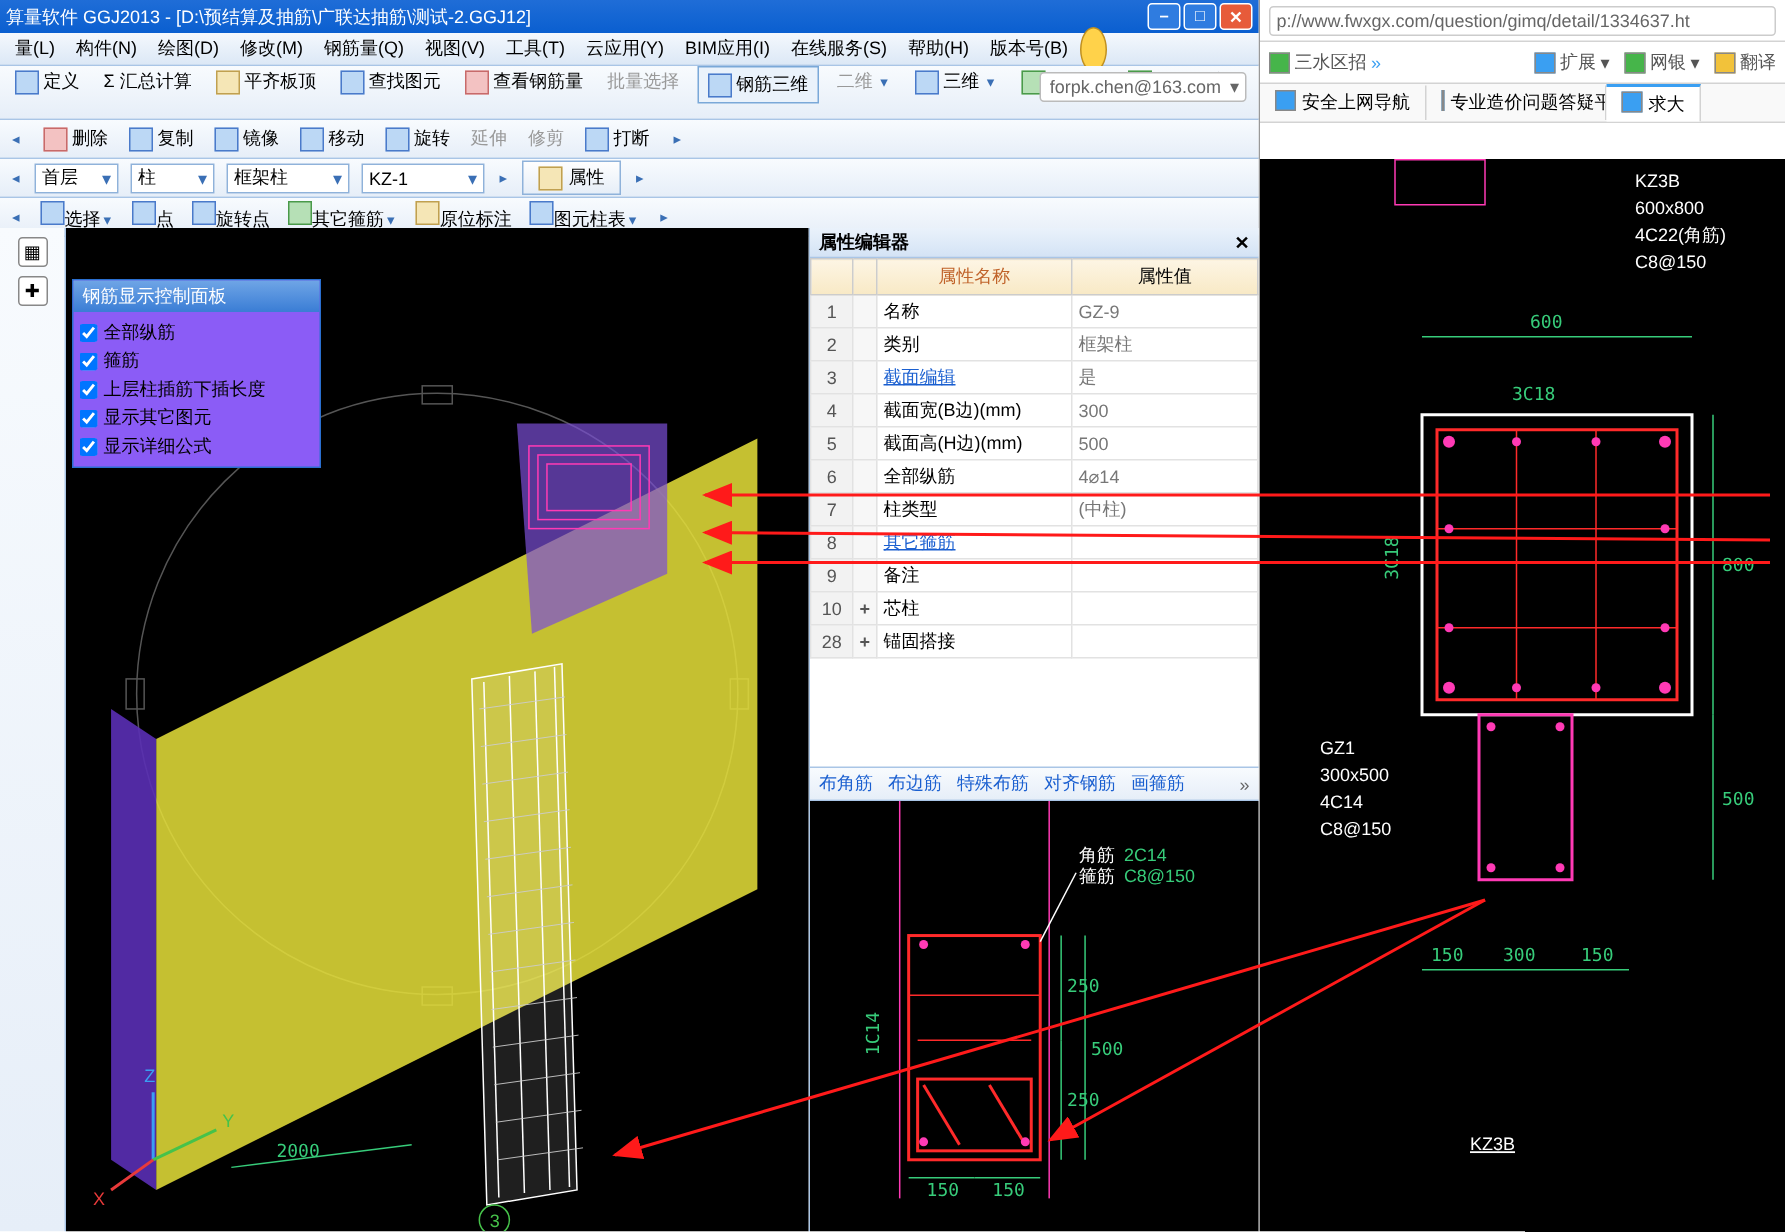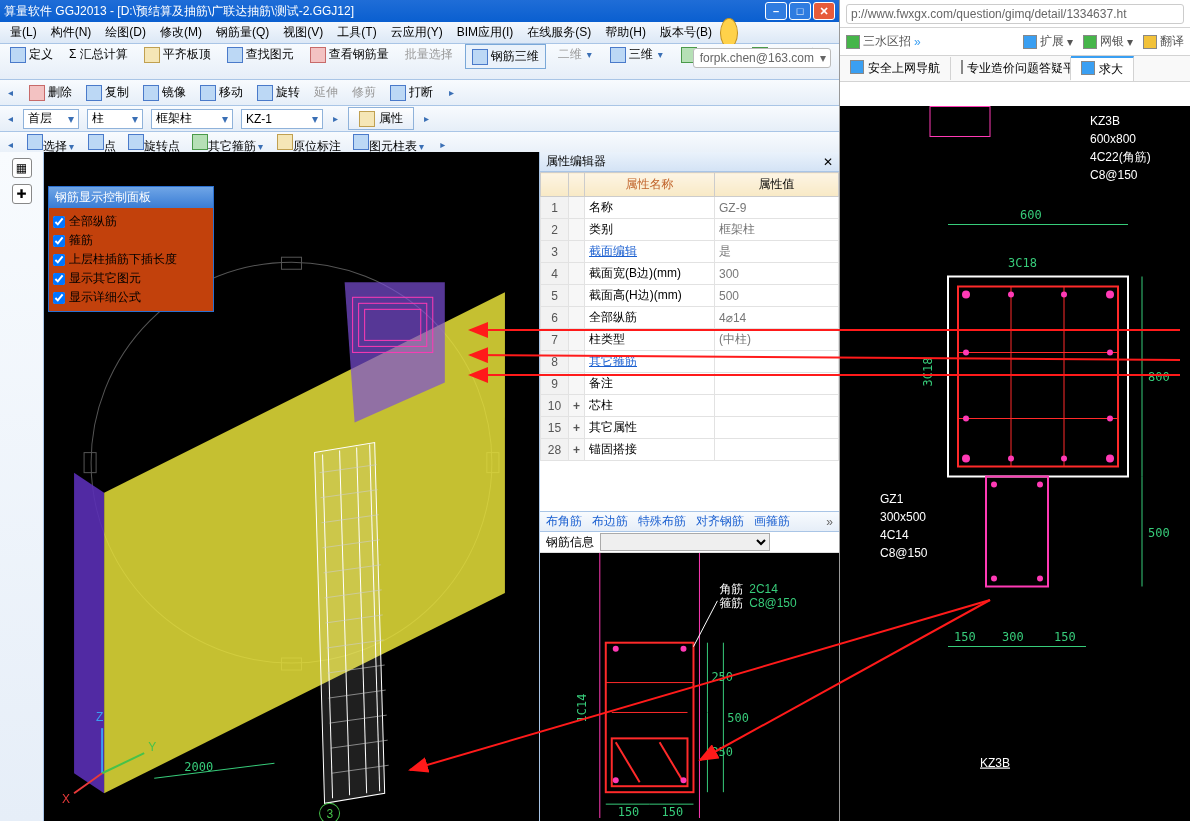--- a/index.html
+++ b/index.html
@@ -47,29 +47,29 @@
 
 .sel-row2{height:26px;background:linear-gradient(#f8fbfe,#e6eef8);border-bottom:1px solid #a9c5e6;display:flex;align-items:center;padding:0 6px;gap:12px}
 
 
 .workspace{position:absolute;top:152px;left:0;right:0;bottom:0;display:flex}
 .leftstrip{width:44px;background:linear-gradient(#f8fbfe,#e6eef8);border-right:1px solid #a9c5e6;position:relative}
 .leftstrip .sq{width:20px;height:20px;margin:6px auto;border:1px solid #888;background:#fff;border-radius:3px;display:flex;align-items:center;justify-content:center}
 .view3d{flex:1;background:#000;position:relative;overflow:hidden}
 
 
-.floatp{position:absolute;top:34px;left:4px;width:166px;background:#c2410c;border:1px solid #2a6fd0;z-index:5}
+.floatp{position:absolute;top:34px;left:4px;width:166px;background:#8b5cf6;border:1px solid #2a6fd0;z-index:5}
 .floatp .hd{background:linear-gradient(#6fa5e6,#3a7dd5);color:#fff;padding:2px 6px;font-size:12px}
 .floatp .bd{padding:4px}
 .chk{display:flex;align-items:center;gap:4px;padding:1px 0}
 .chk input{width:12px;height:12px}
 
 
 .prop-panel{width:300px;background:#fff;border-left:1px solid #a9c5e6;display:flex;flex-direction:column}
-.prop-panel .phd{height:20px;background:linear-gradient(#eaf2fb,#d4e3f5);border-bottom:1px solid #a9c5e6;display:flex;align-items:center;padding:0 6px;font-weight:normal;justify-content:space-between}
+.prop-panel .phd{height:20px;background:linear-gradient(#eaf2fb,#d4e3f5);border-bottom:1px solid #a9c5e6;display:flex;align-items:center;padding:0 6px;font-weight:bold;justify-content:space-between}
 .prop-panel .phd .x{cursor:default}
 .ptbl{width:100%;border-collapse:collapse}
 .ptbl th{background:linear-gradient(#fdf5e4,#f8e9c5);border:1px solid #ccc;padding:3px;font-weight:normal;text-align:center}
 .ptbl th.name{color:#c0632a}
 .ptbl td{border:1px solid #e2e2e2;padding:2px 4px;height:19px}
 .ptbl td.num{background:#f2f2f2;text-align:center;width:28px;color:#555}
 .ptbl td.lbl{width:130px}
 .ptbl td.lbl.link{color:#1a5fd0;text-decoration:underline;cursor:default}
 .ptbl td.val{color:#777}
 .ptbl td.plus{width:14px;text-align:center;color:#555;background:#f7f7f7;font-weight:bold}
@@ -409,47 +409,37 @@
     <td class="lbl ">备注</td>
     <td class="val"></td>
               </tr>
               <tr>
                 <td class="num">10</td>
     <td class="plus">+</td>
     <td class="lbl ">芯柱</td>
     <td class="val"></td>
               </tr>
               <tr>
-                <td class="num">15</td>
-    <td class="plus">+</td>
-    <td class="lbl ">其它属性</td>
-    <td class="val"></td>
-              </tr>
-              <tr>
                 <td class="num">28</td>
     <td class="plus">+</td>
     <td class="lbl ">锚固搭接</td>
     <td class="val"></td>
               </tr>
             </tbody>
         </table>
         <div style="flex:1"></div>
 
         <div class="xs-panel">
           <div class="xs-tabs">
             <span>布角筋</span>
             <span>布边筋</span>
             <span>特殊布筋</span>
             <span>对齐钢筋</span>
             <span>画箍筋</span>
             <span style="margin-left:auto;color:#666">»</span>
-          </div>
-          <div class="xs-info">
-            <span>钢筋信息</span>
-            <select></select>
           </div>
           <div class="xs-draw">
             <svg viewBox="0 0 300 266">
 
               <line x1="60" y1="0" x2="60" y2="266" stroke="#ff3ab5"></line>
               <line x1="160" y1="0" x2="160" y2="266" stroke="#ff3ab5"></line>
 
               <rect x="66" y="90" width="88" height="150" fill="none" stroke="#ff2a2a" stroke-width="2"></rect>
               <rect x="72" y="186" width="76" height="48" fill="none" stroke="#ff2a2a" stroke-width="2"></rect>
               <line x1="76" y1="190" x2="100" y2="230" stroke="#ff2a2a" stroke-width="2"></line>

